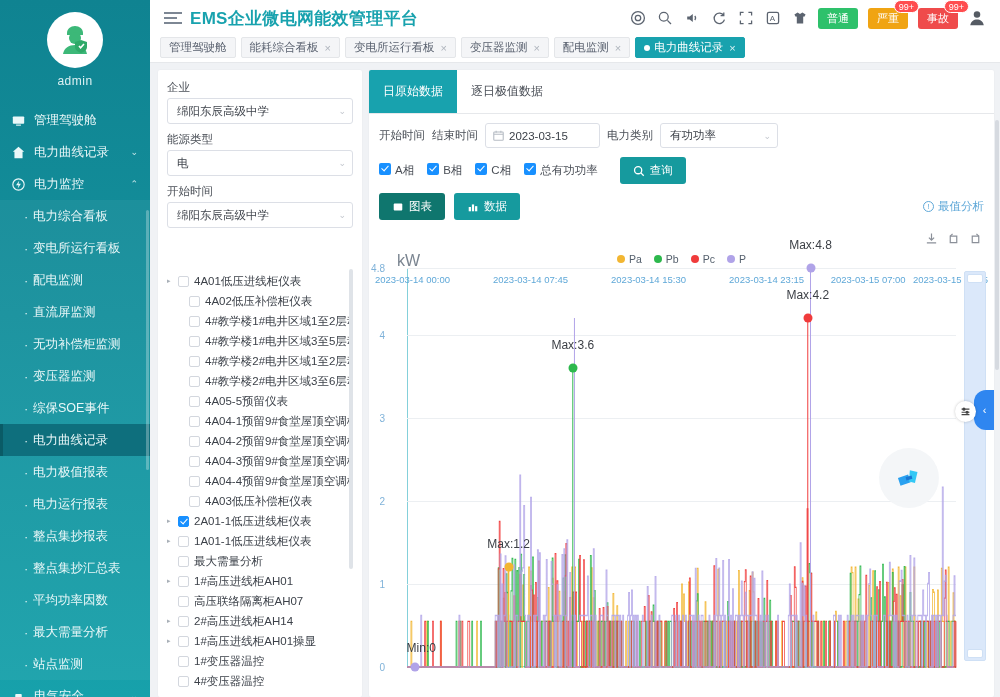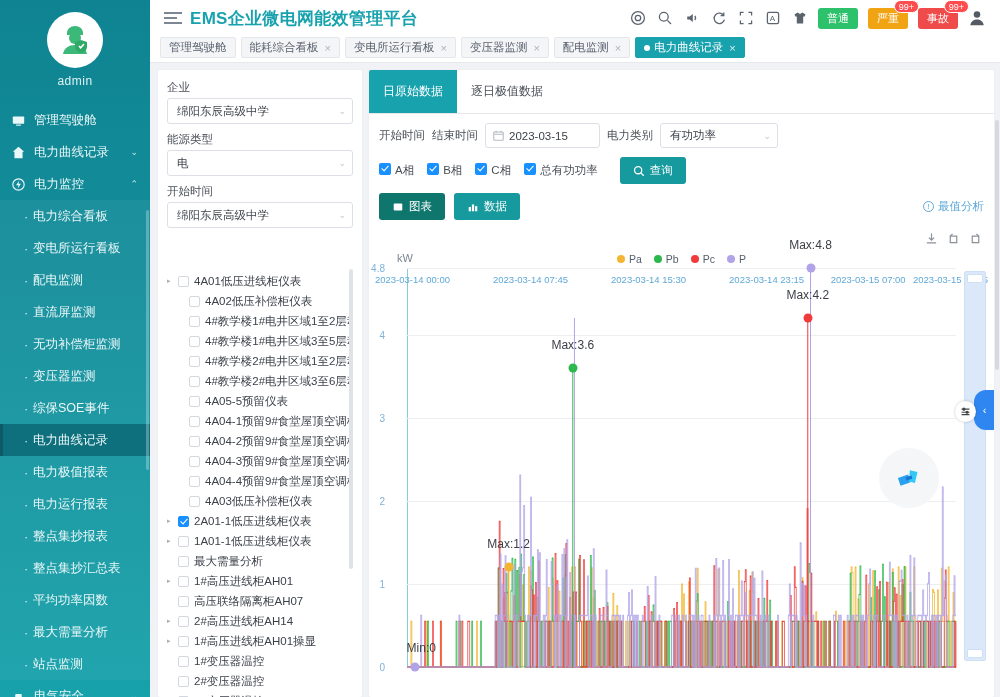--- a/index.html
+++ b/index.html
@@ -170,21 +170,21 @@
   .maxmin .ci { width:11px; height:11px; border:1px solid #5fa8d8; border-radius:50%;
     display:inline-flex; align-items:center; justify-content:center; font-size:8px; }
 
   
   .chart-wrap { flex:1; position:relative; min-height:0; padding:0 6px 0 4px; }
   .chart-title {
     text-align:center; color:#2f6bbf; font-size:13px; font-weight:bold; padding-top:6px; letter-spacing:.3px;
   }
   .chart-tools { position:absolute; right:12px; top:6px; display:flex; gap:9px; }
   .chart-tools svg { width:13px; height:13px; stroke:#8b9099; fill:none; stroke-width:1.3; cursor:pointer;}
-  .unit-lab { position:absolute; left:28px; top:26px; font-size:11px; color:#7b8591; }
+  .unit-lab { position:absolute; left:28px; top:26px; font-size:16px; color:#7b8591; }
   .legend {
     position:absolute; left:0; right:0; top:27px; display:flex; justify-content:center; gap:12px;
   }
   .lg { display:flex; align-items:center; gap:4px; font-size:10.5px; color:#55606d; cursor:pointer;}
   .lg .sw { width:8px; height:8px; border-radius:50%; }
   .plot { position:absolute; left:38px; right:38px; top:42px; bottom:30px; }
   .gridline { position:absolute; left:0; right:0; height:1px; background:#eceff2; }
   .ytick { position:absolute; right:100%; margin-right:22px; transform:translateY(-50%); font-size:10px; color:#7fb2d9; white-space:nowrap;}
   .yaxis { position:absolute; left:0; top:0; bottom:0; width:1px; background:#84d0da; }
   .xaxis { position:absolute; left:0; right:0; bottom:0; height:1px; background:#84d0da; }
@@ -550,25 +550,20 @@
             </div>
           <div class="tnode">
               <span class="arr">▸</span>
               <span class="cbx"></span>
               <span class="tlabel">1#高压进线柜AH01操显</span>
             </div>
           <div class="tnode">
               <span class="arr empty">▸</span>
               <span class="cbx"></span>
               <span class="tlabel">1#变压器温控</span>
-            </div>
-          <div class="tnode">
-              <span class="arr empty">▸</span>
-              <span class="cbx"></span>
-              <span class="tlabel">2#变压器温控</span>
             </div>
           <div class="tnode">
               <span class="arr empty">▸</span>
               <span class="cbx"></span>
               <span class="tlabel">4#变压器温控</span>
             </div>
 
           <div class="tree-scroll"></div>
         </div>
       </div>

